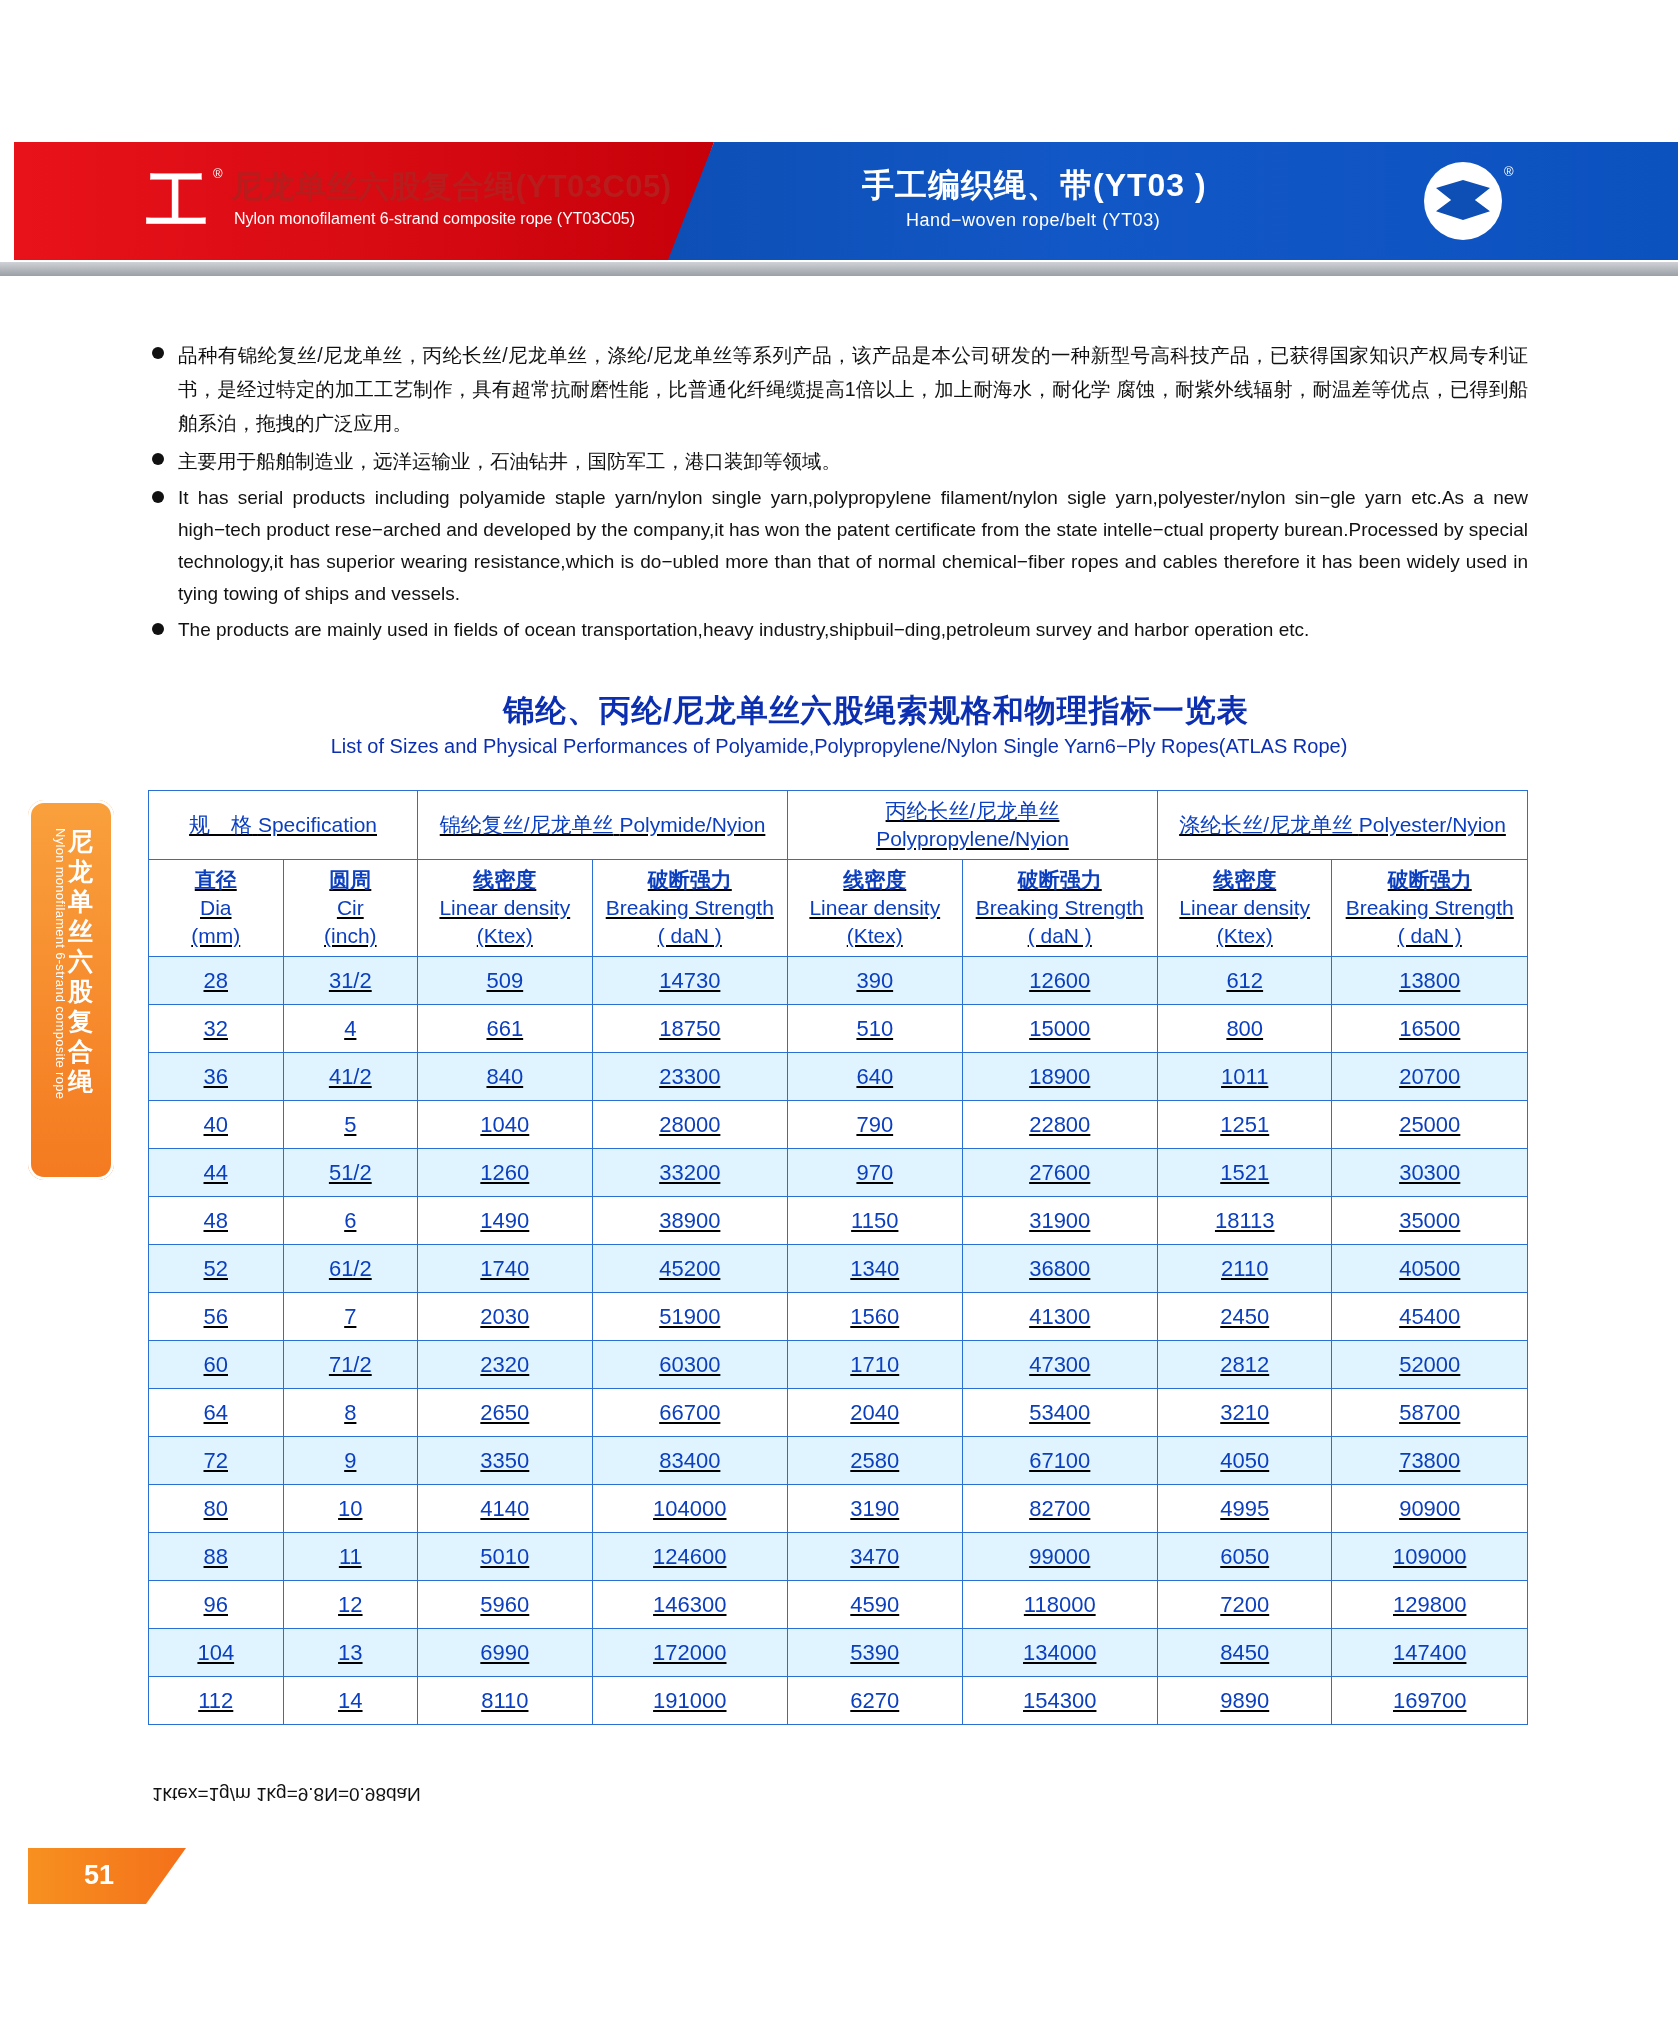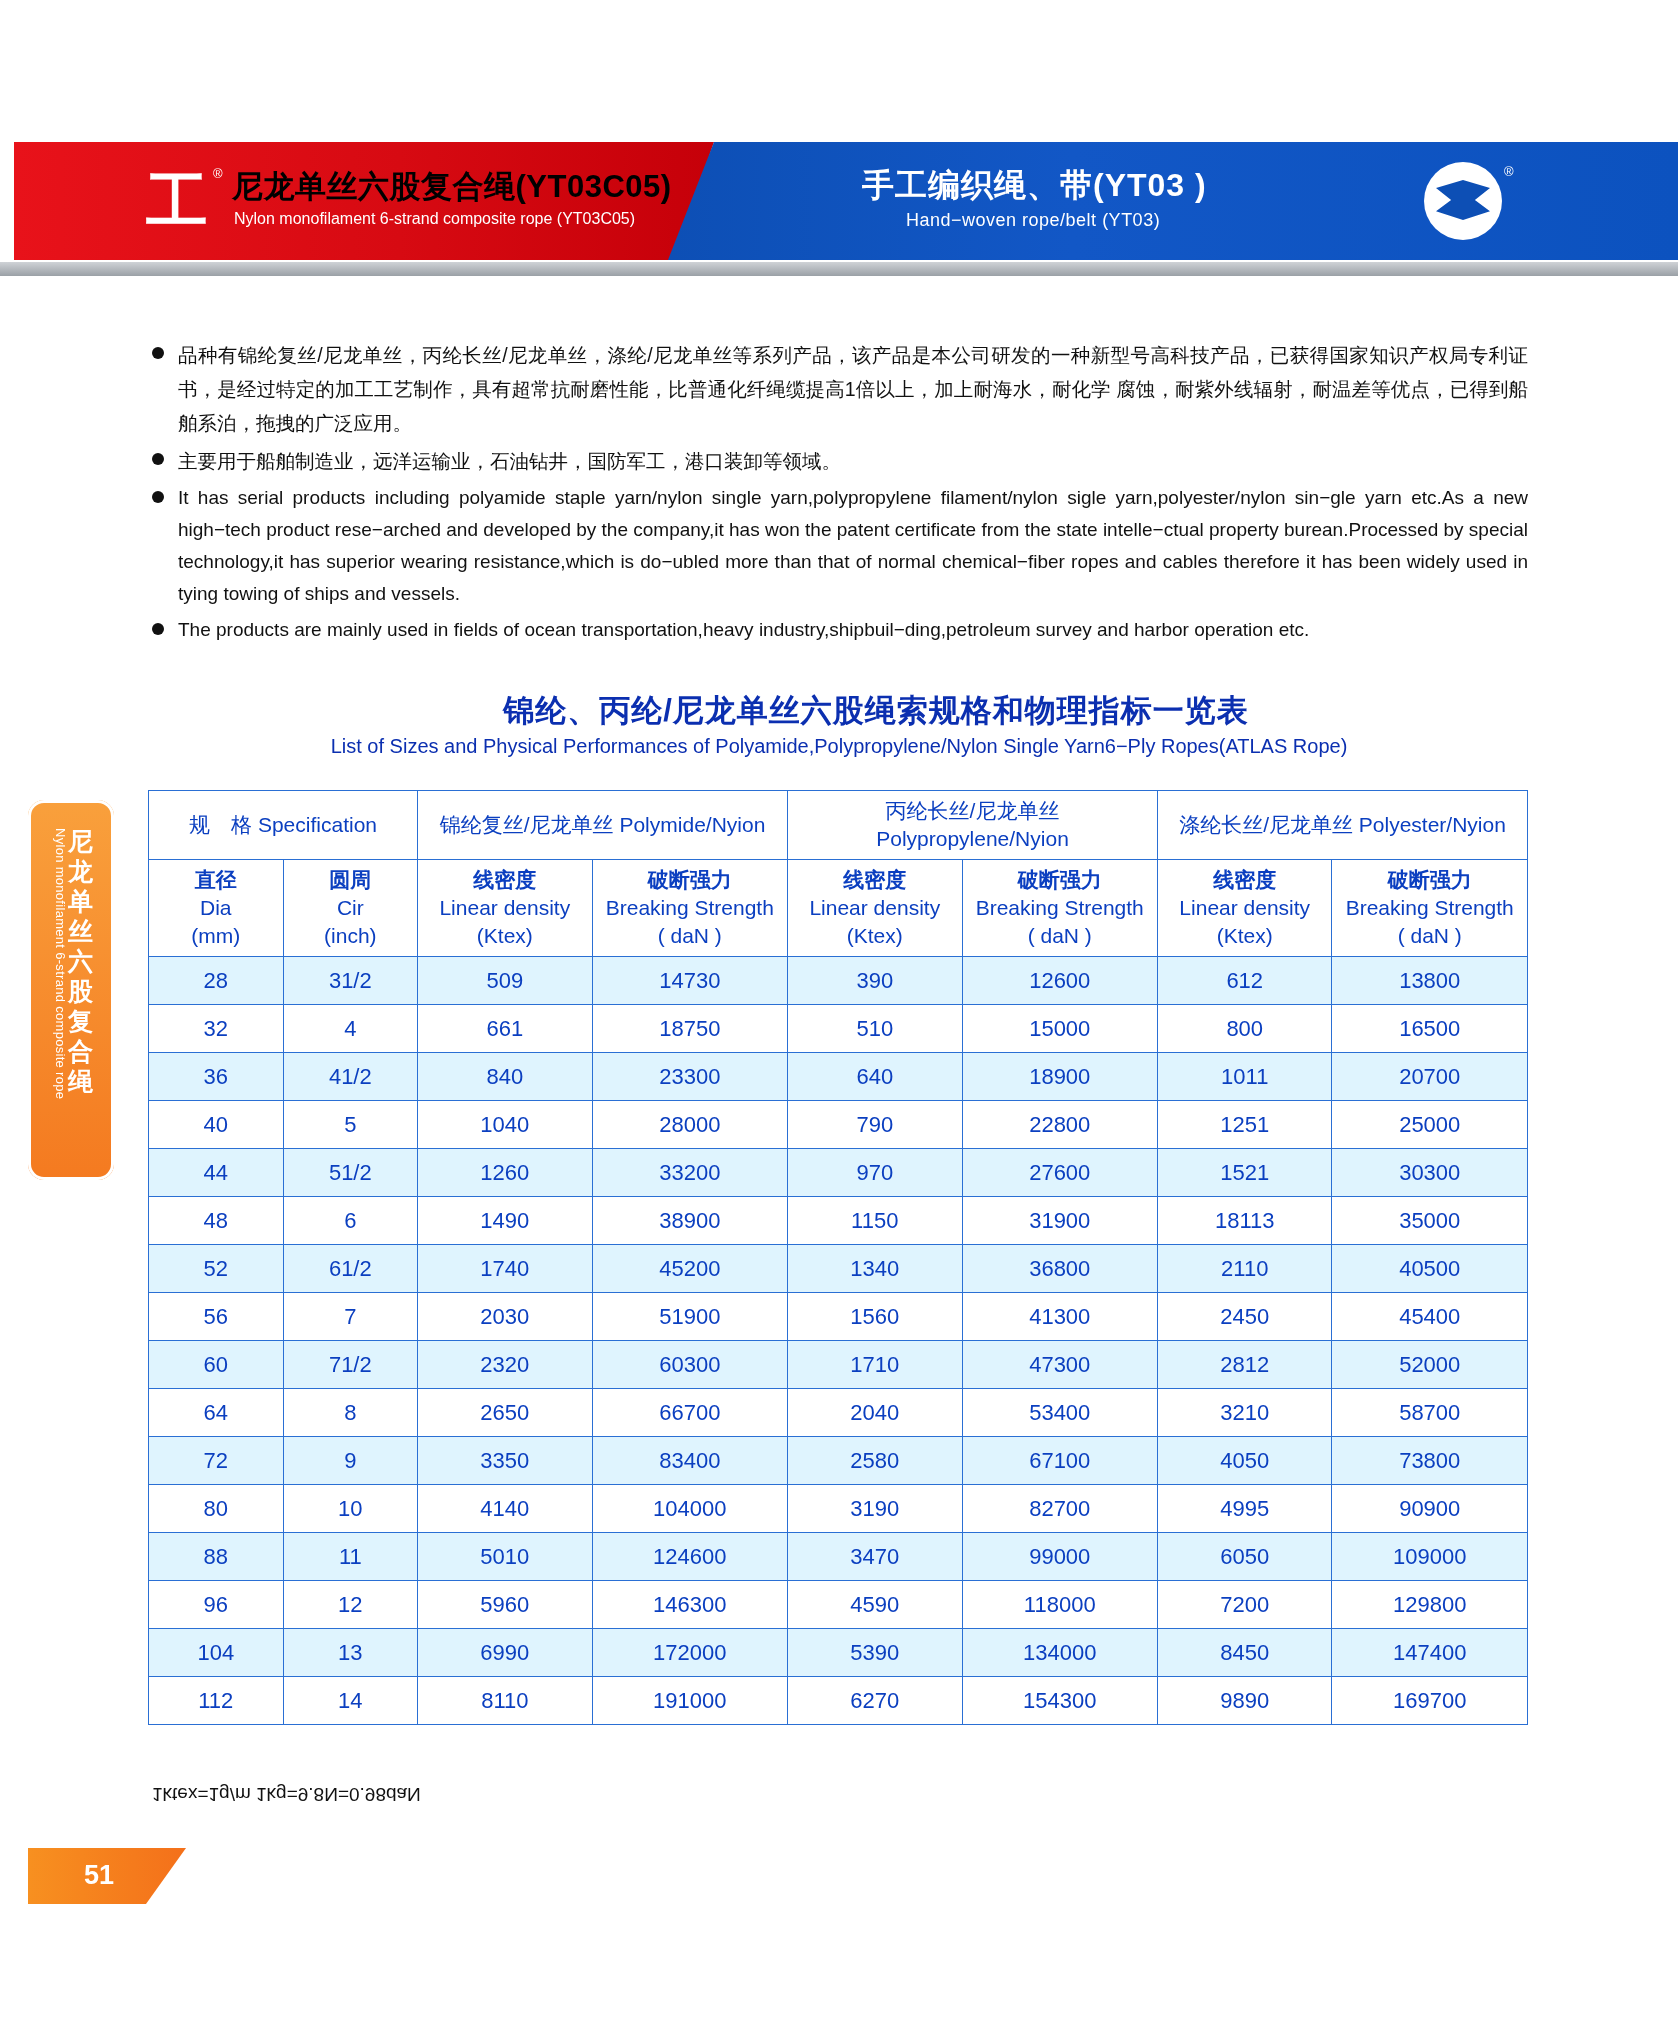--- a/index.html
+++ b/index.html
@@ -69,21 +69,21 @@
     top: 24px;
     font-size: 13px;
     color: #ffffff;
   }
   .hdr-left-cn {
     position: absolute;
     left: 232px;
     top: 24px;
     font-size: 31px;
     font-weight: bold;
-    color: #000000;
+    color: #b91c1c;
     letter-spacing: 0.5px;
     white-space: nowrap;
   }
   .hdr-left-en {
     position: absolute;
     left: 234px;
     top: 68px;
     font-size: 16px;
     color: #ffffff;
     white-space: nowrap;
@@ -225,20 +225,21 @@
     font-size: 20px;
     color: #0b2fb0;
   }
 
   
   .tbl-wrap {
     position: absolute;
     left: 148px;
     top: 790px;
     width: 1408px;
+    text-decoration: underline;
   }
   table.spec {
     border-collapse: collapse;
     width: 1380px;
     table-layout: fixed;
   }
   table.spec th, table.spec td {
     border: 1px solid #2a6fd4;
     text-align: center;
     color: #0b3fc0;

